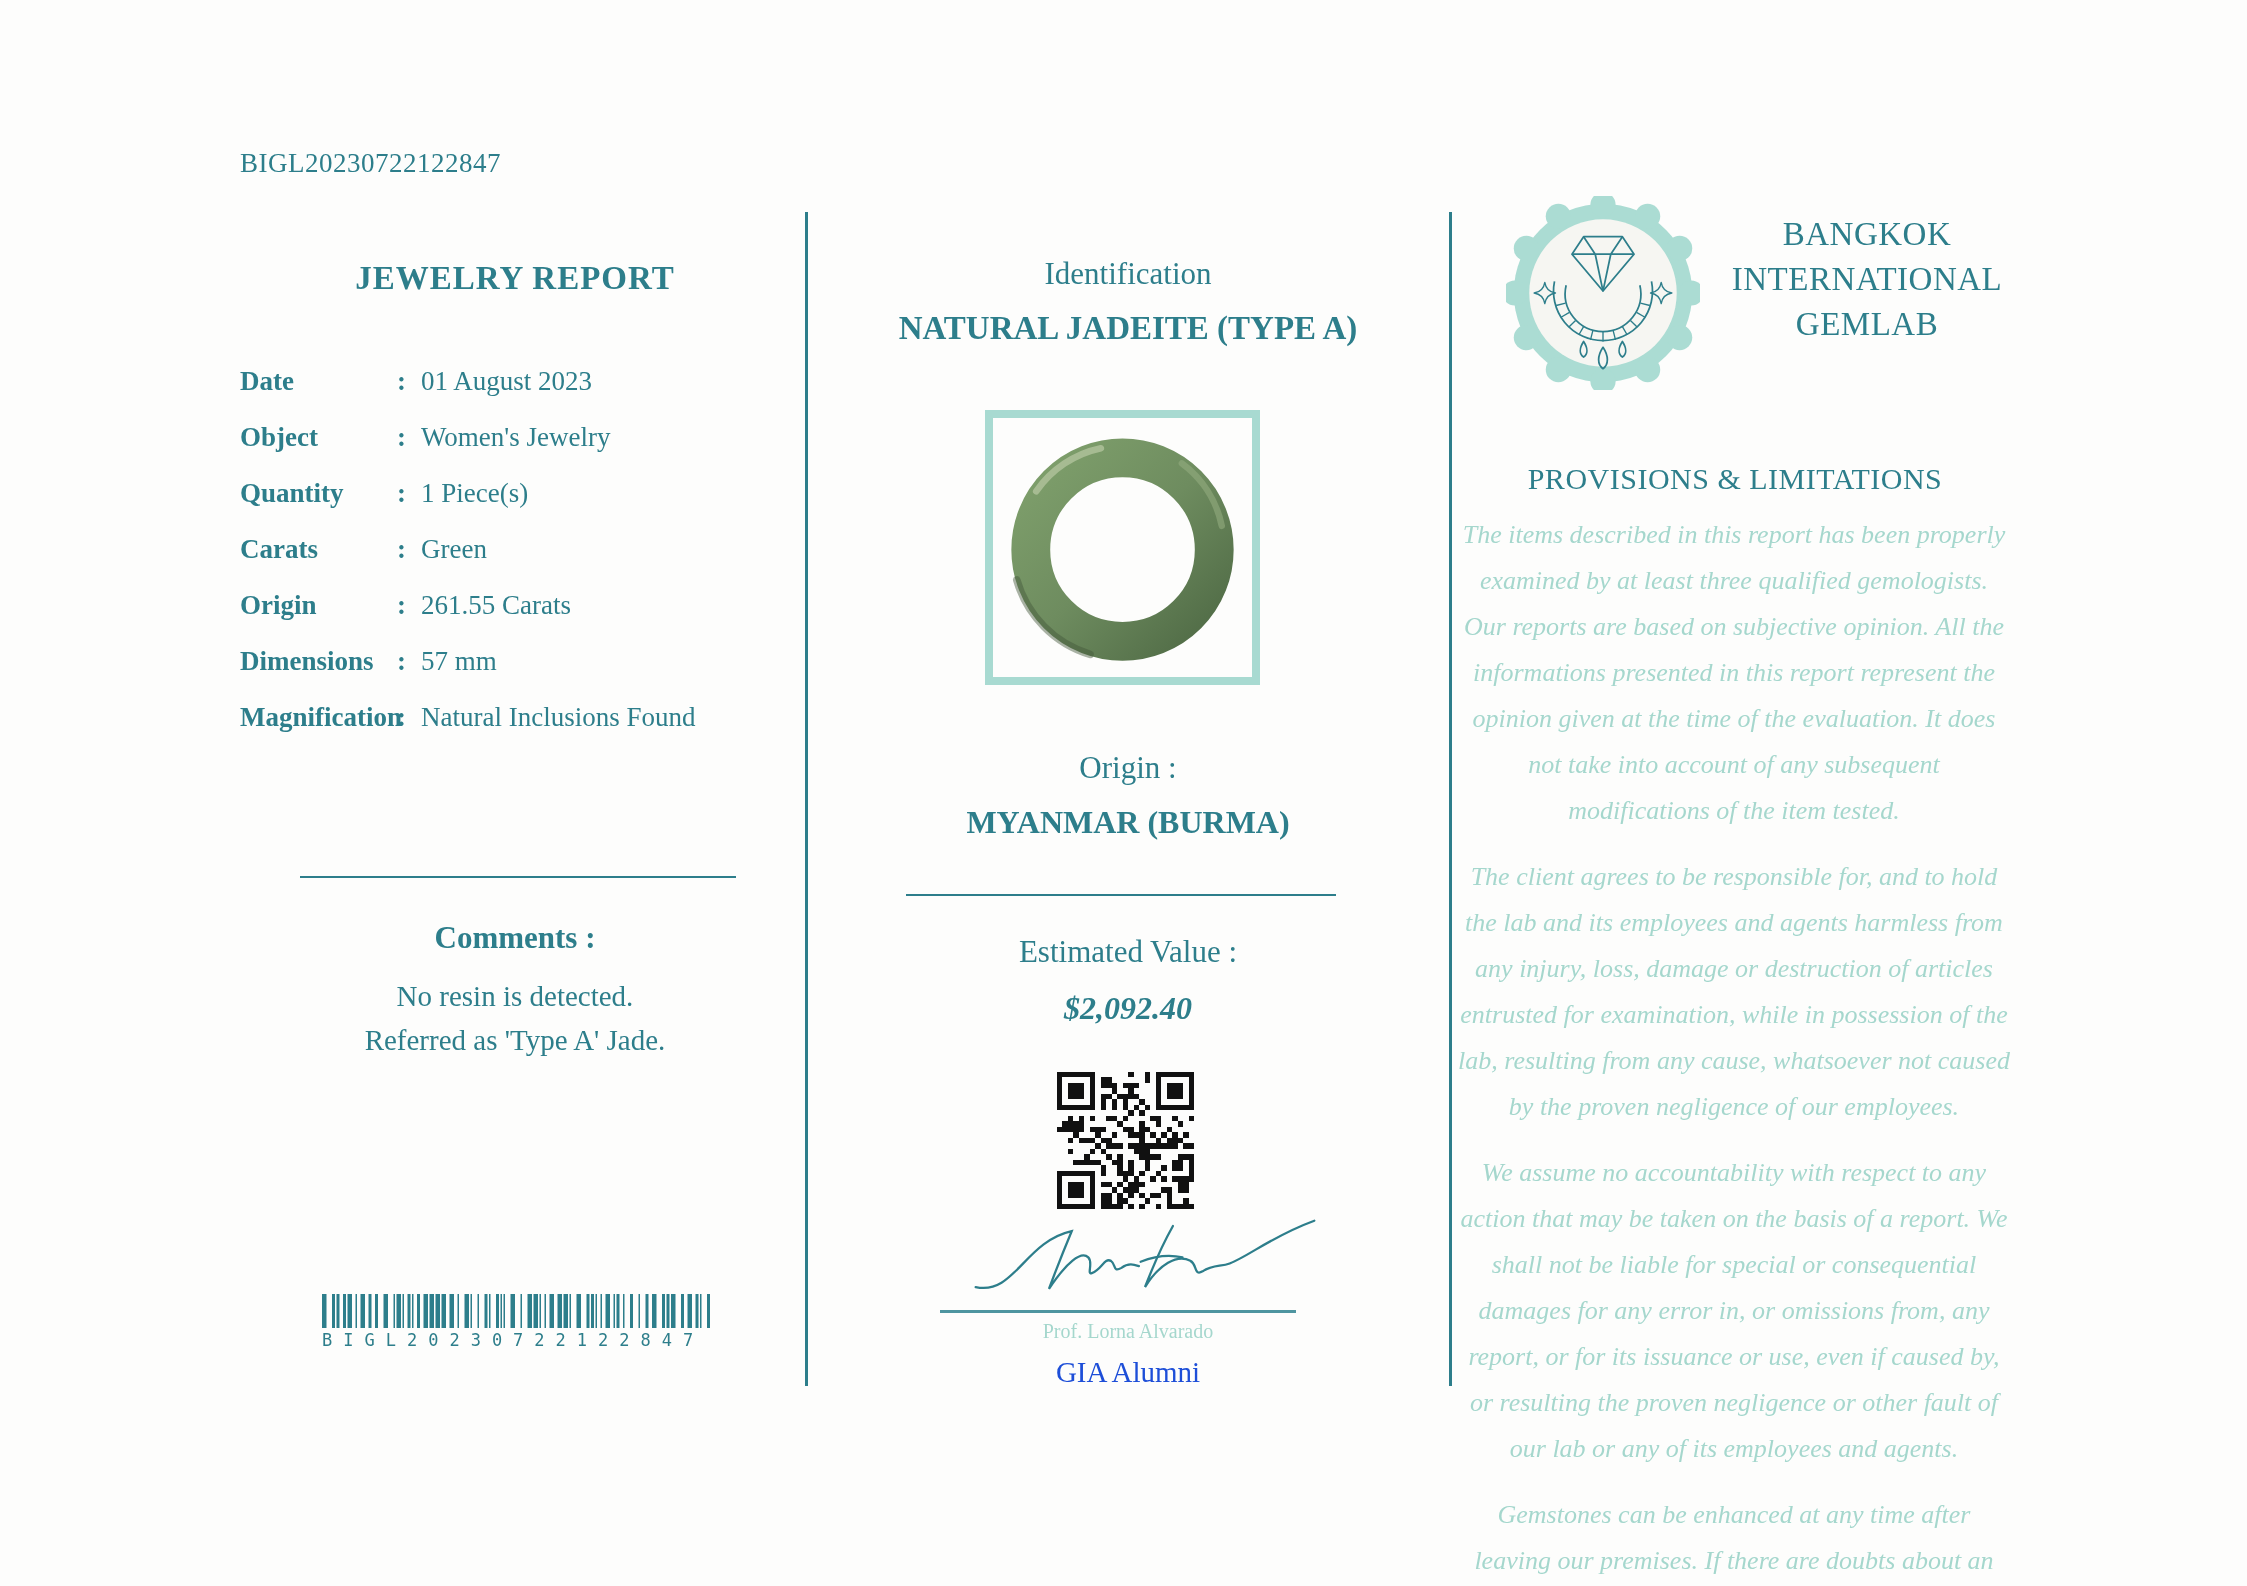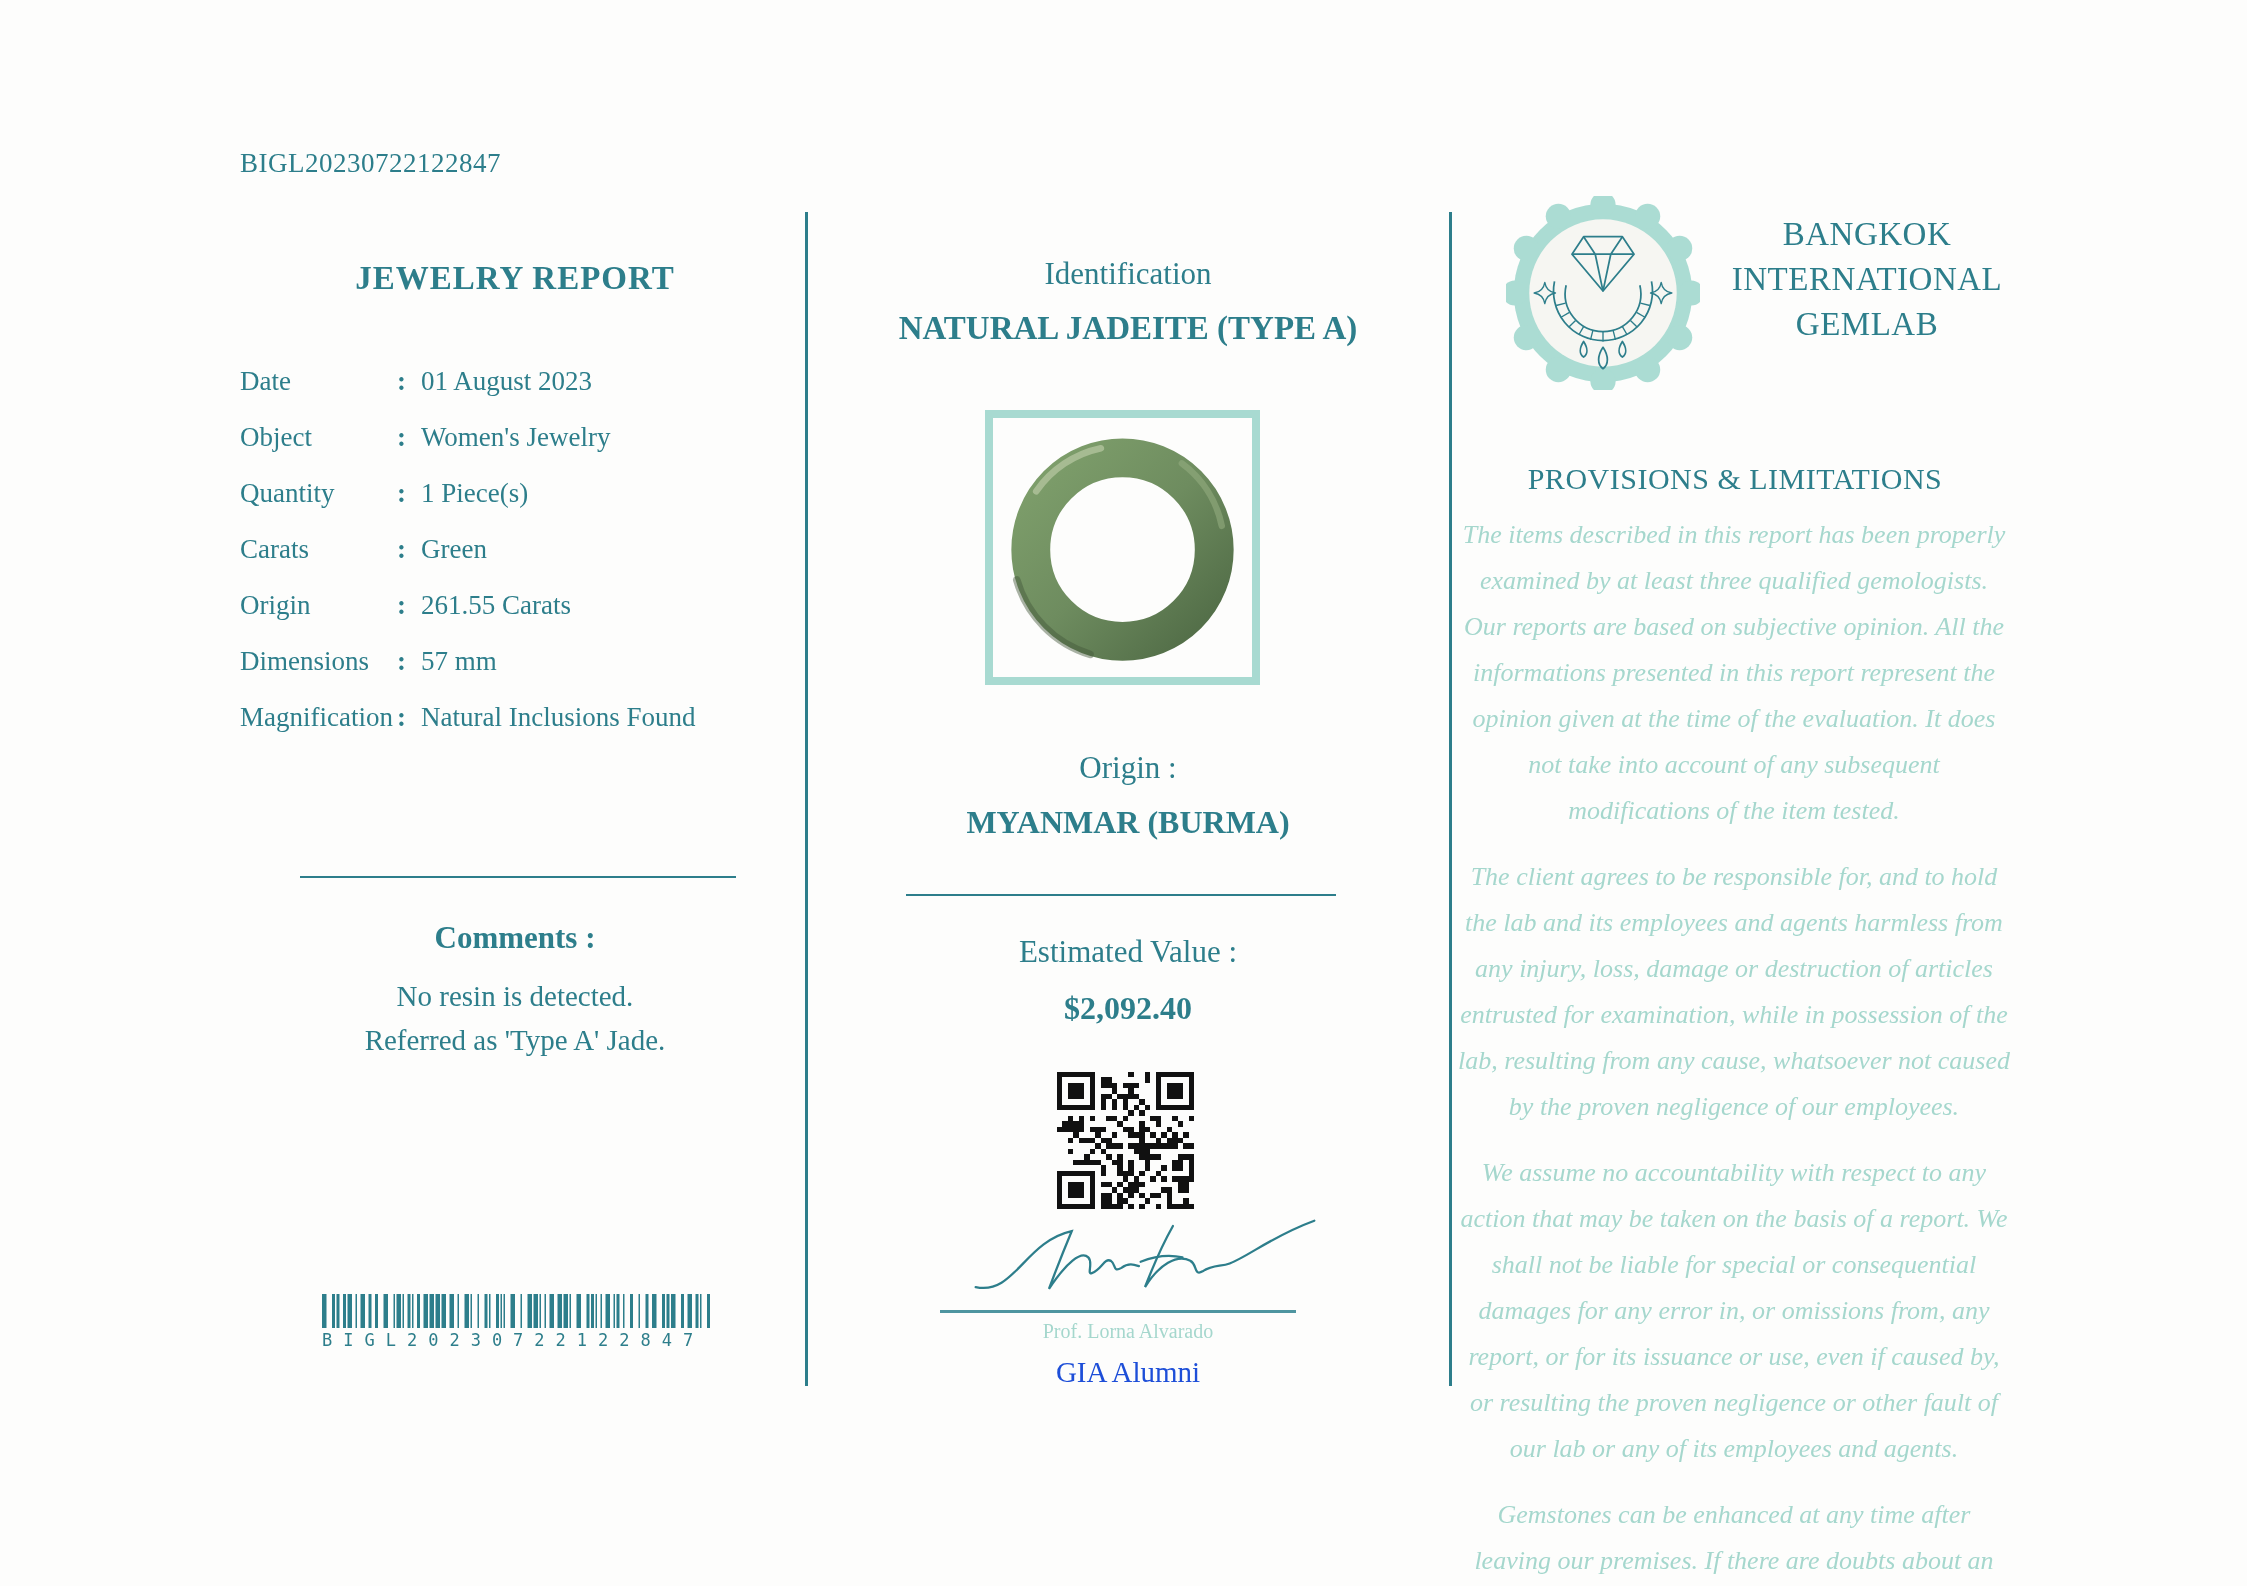--- a/index.html
+++ b/index.html
@@ -12,40 +12,40 @@
   .cert-number{left:240px;top:148px;font-size:27px;letter-spacing:.5px;}
 
   .col-divider{width:3px;top:212px;height:1174px;background:#2d7e8b;}
   .col-divider.left{left:805px;}
   .col-divider.right{left:1449px;}
 
   
   .report-title{left:240px;width:550px;top:260px;font-size:33px;font-weight:bold;letter-spacing:1px;text-align:center;}
   .fields{left:240px;top:366px;width:566px;}
   .field-row{display:flex;height:56px;align-items:baseline;font-size:27px;}
-  .field-label{width:157px;font-weight:normal;white-space:nowrap;flex:none;}
+  .field-label{width:157px;font-weight:bold;white-space:nowrap;flex:none;}
   .field-colon{width:24px;font-weight:bold;flex:none;}
   .field-value{flex:1;white-space:nowrap;}
   .comments-rule{left:300px;top:876px;width:436px;height:2px;background:#2d7e8b;}
   .comments-heading{left:240px;width:550px;top:920px;font-size:31px;font-weight:bold;text-align:center;}
   .comment-line-1{left:240px;width:550px;top:980px;font-size:29px;text-align:center;}
   .comment-line-2{left:240px;width:550px;top:1024px;font-size:29px;text-align:center;}
   .barcode-bars{left:322px;top:1294px;}
   .barcode-text{left:322px;top:1330px;width:420px;font-family:"DejaVu Sans Mono","Liberation Mono",monospace;
     font-size:17px;letter-spacing:11px;white-space:nowrap;}
 
   
   .id-heading{left:810px;width:636px;top:256px;font-size:31px;text-align:center;}
   .id-value{left:810px;width:636px;top:310px;font-size:33px;font-weight:bold;text-align:center;}
   .photo-frame{left:985px;top:410px;width:275px;height:275px;border:8px solid #a8dad1;background:#fdfdfc;box-sizing:border-box;}
   .origin-label{left:810px;width:636px;top:750px;font-size:31px;text-align:center;}
   .origin-value{left:810px;width:636px;top:804px;font-size:32px;font-weight:bold;text-align:center;}
   .origin-rule{left:906px;top:894px;width:430px;height:2px;background:#2d7e8b;}
   .est-label{left:810px;width:636px;top:934px;font-size:31px;text-align:center;}
-  .est-value{left:810px;width:636px;top:990px;font-size:32px;font-weight:bold;text-align:center;}
+  .est-value{left:810px;width:636px;top:990px;font-size:32px;font-weight:bold;text-align:center;font-style:italic;}
   .qr-code{left:1057px;top:1072px;}
   .signature{left:955px;top:1212px;}
   .sig-rule{left:940px;top:1310px;width:356px;height:3px;background:#4e95a0;}
   .sig-name{left:810px;width:636px;top:1320px;font-size:20px;text-align:center;color:#a5d7cd;}
   .sig-cred{left:810px;width:636px;top:1356px;font-size:29px;text-align:center;color:#1d4ed8;}
   .sr-only{position:absolute;width:1px;height:1px;overflow:hidden;clip:rect(0 0 0 0);}
 
   
   .lab-logo{left:1506px;top:196px;}
   .lab-name{left:1702px;width:330px;top:212px;font-size:33px;line-height:45px;text-align:center;letter-spacing:.5px;}

